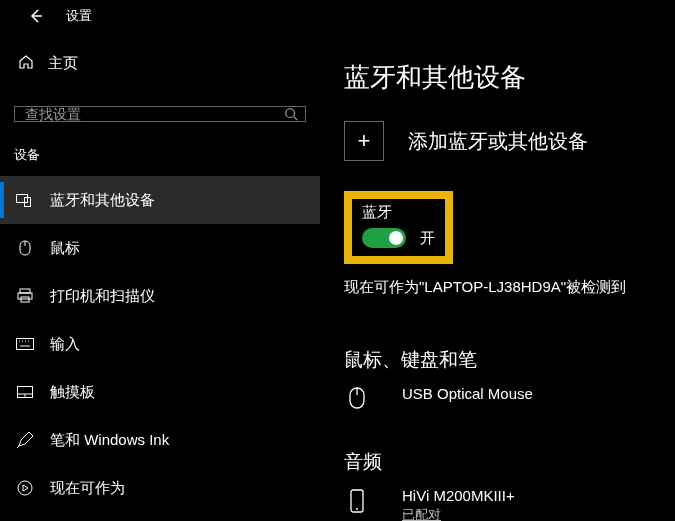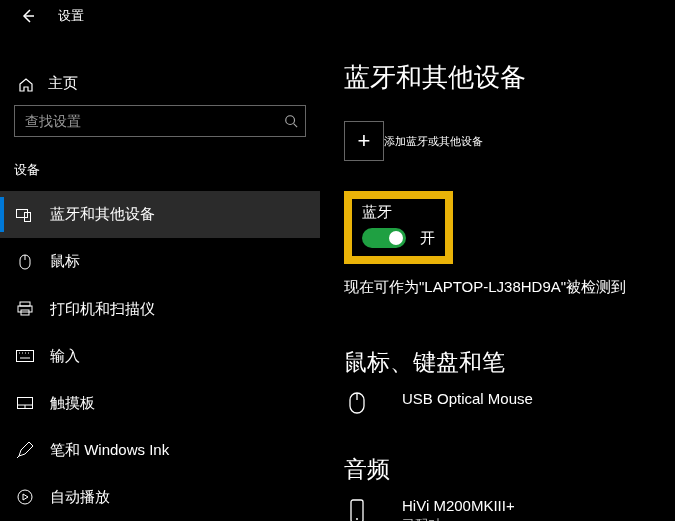--- a/index.html
+++ b/index.html
@@ -11,21 +11,21 @@
   font-family: "Segoe UI", "Microsoft YaHei", sans-serif;
   font-size: 14px;
   overflow: hidden;
   display: flex;
   flex-direction: column;
 }
 .header {
   height: 32px;
   display: flex;
   align-items: center;
-  padding: 0 12px;
+  padding: 0 20px;
 }
 .back-btn {
   width: 32px;
   height: 32px;
   display: flex;
   align-items: center;
   justify-content: center;
   cursor: pointer;
 }
 .header-title {
@@ -38,34 +38,34 @@
   overflow: hidden;
 }
 .sidebar {
   width: 320px;
   display: flex;
   flex-direction: column;
   padding-top: 22px;
 }
 .home-row {
   display: flex;
-  align-items: flex-end;
+  align-items: flex-start;
   height: 40px;
   padding-left: 16px;
   cursor: pointer;
 }
 .home-row .icon { width: 20px; display:flex; justify-content:center; }
 .home-row .label { margin-left: 12px; font-size: 15px; }
 .search-wrap {
   margin: 12px 14px 0 14px;
   position: relative;
 }
 .search-input {
   width: 100%;
-  height: 32px;
+  height: 16px;
   background: #000;
   border: 1px solid #666;
   color: #fff;
   padding: 0 34px 0 10px;
   font-size: 14px;
   outline: none;
 }
 .search-input::placeholder { color: #999; }
 .search-icon {
   position: absolute;
@@ -119,21 +119,21 @@
 }
 .add-box {
   width: 40px;
   height: 40px;
   border: 1px solid #666;
   display: flex;
   align-items: center;
   justify-content: center;
   font-size: 22px;
 }
-.add-label { margin-left: 0; font-size: 11px; }
+.add-label { margin-left: 24px; font-size: 20px; }
 
 .bt-section {
   border: 8px solid #eab308;
   padding: 4px 10px 8px 10px;
   display: inline-block;
   margin-bottom: 14px;
 }
 .bt-heading { font-size: 15px; margin-bottom: 6px; }
 .toggle-row { display: flex; align-items: center; gap: 14px; }
 .toggle {
@@ -151,21 +151,21 @@
   top: 3px;
   width: 14px;
   height: 14px;
   border-radius: 50%;
   background: #fff;
 }
 .toggle-label { font-size: 15px; }
 .discover-text { font-size: 15px; margin-bottom: 50px; }
 
 .section-heading {
-  font-size: 23px;
+  font-size: 19px;
   font-weight: 400;
   margin-bottom: 12px;
 }
 .device-row {
   display: flex;
   align-items: flex-start;
   gap: 32px;
   margin-bottom: 40px;
 }
 .device-icon {
@@ -281,21 +281,21 @@
       <span class="label">笔和 Windows Ink</span>
     </div>
 
     <div class="nav-item">
       <span class="icon">
         <svg width="16" height="16" viewBox="0 0 16 16">
             <circle cx="8" cy="8" r="7" stroke="#fff" fill="none"></circle>
             <path d="M6 5 L11 8 L6 11 Z" stroke="#fff" fill="none"></path>
           </svg>
       </span>
-      <span class="label">自动播放</span>
+      <span class="label">现在可作为</span>
     </div>
   </div>
 
   <div class="main">
     <div class="page-title">蓝牙和其他设备</div>
 
     <div class="add-device">
       <div class="add-box">+</div>
       <div class="add-label">添加蓝牙或其他设备</div>
     </div>

